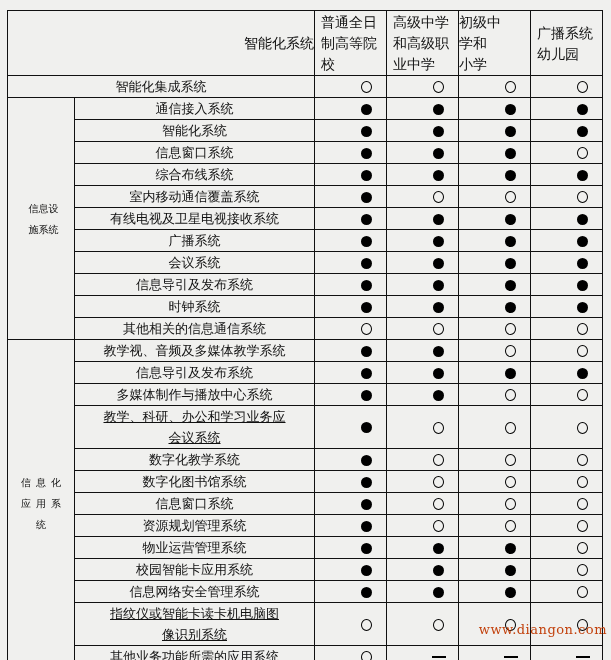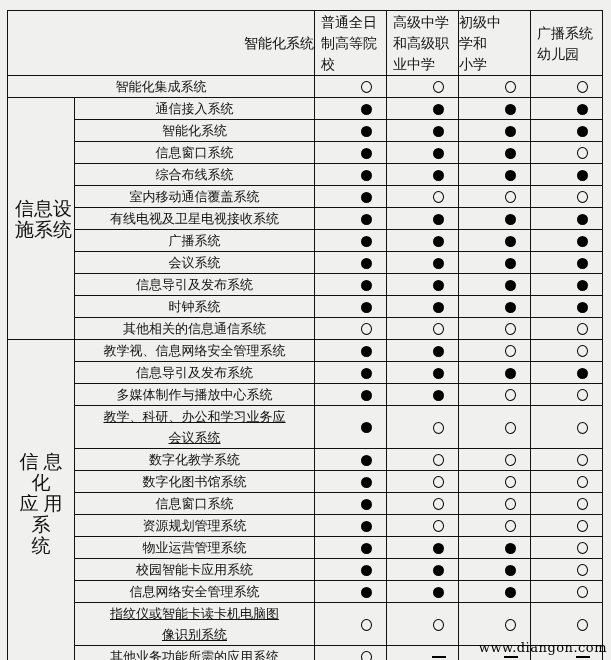--- a/index.html
+++ b/index.html
@@ -37,21 +37,21 @@
     padding-top: 1px !important;
   }
   .hdr-col.center { text-align: left; padding-left: 0 !important; }
   .hdr-col.mid { vertical-align: middle !important; }
   tr.r1 td { height: 20px; }
   tr.r2 td { height: 41px; text-decoration: underline; }
   .group-label {
     text-align: right;
     vertical-align: middle;
     padding-left: 5px !important;
-    font-size: 19px;
+    font-size: 10px;
     line-height: 22px;
     margin-left: 41px;
   }
   .group-label.spaced { letter-spacing: 5px; }
   .sys-name { font-size: 13px; }
   .sym {
     text-align: right !important;
     padding-right: 14px !important;
     font-size: 14px;
   }
@@ -71,24 +71,24 @@
   }
   .dash {
     display: inline-block;
     width: 14px; height: 2px;
     background: #000;
     vertical-align: middle;
     margin-right: -2px;
   }
   .watermark {
     position: absolute;
-    right: 4px; bottom: 5px;
+    right: 4px; bottom: 23px;
     font-family: "DejaVu Serif", "Liberation Serif", serif;
     font-size: 13px;
-    color: #000000;
+    color: #c2410c;
     letter-spacing: 0.5px;
   }
 </style>
 </head>
 <body>
 
 <table class="grid">
   <colgroup>
     <col style="width:67px">
     <col style="width:240px">
@@ -209,21 +209,21 @@
         <td class="sym"><span class="ring"></span></td>
         <td class="sym"><span class="ring"></span></td>
         <td class="sym"><span class="ring"></span></td>
       </tr>
       <tr class="r1">
         <td rowspan="13" class="group-label spaced">
           <div>信息化</div>
           <div>应用系</div>
           <div>统</div>
         </td>
-        <td class="sys-name">教学视、信息网络安全管理系统</td>
+        <td class="sys-name">教学视、音频及多媒体教学系统</td>
         <td class="sym"><span class="dot"></span></td>
         <td class="sym"><span class="dot"></span></td>
         <td class="sym"><span class="ring"></span></td>
         <td class="sym"><span class="ring"></span></td>
       </tr>
       <tr class="r1">
         <td class="sys-name">信息导引及发布系统</td>
         <td class="sym"><span class="dot"></span></td>
         <td class="sym"><span class="dot"></span></td>
         <td class="sym"><span class="dot"></span></td>

